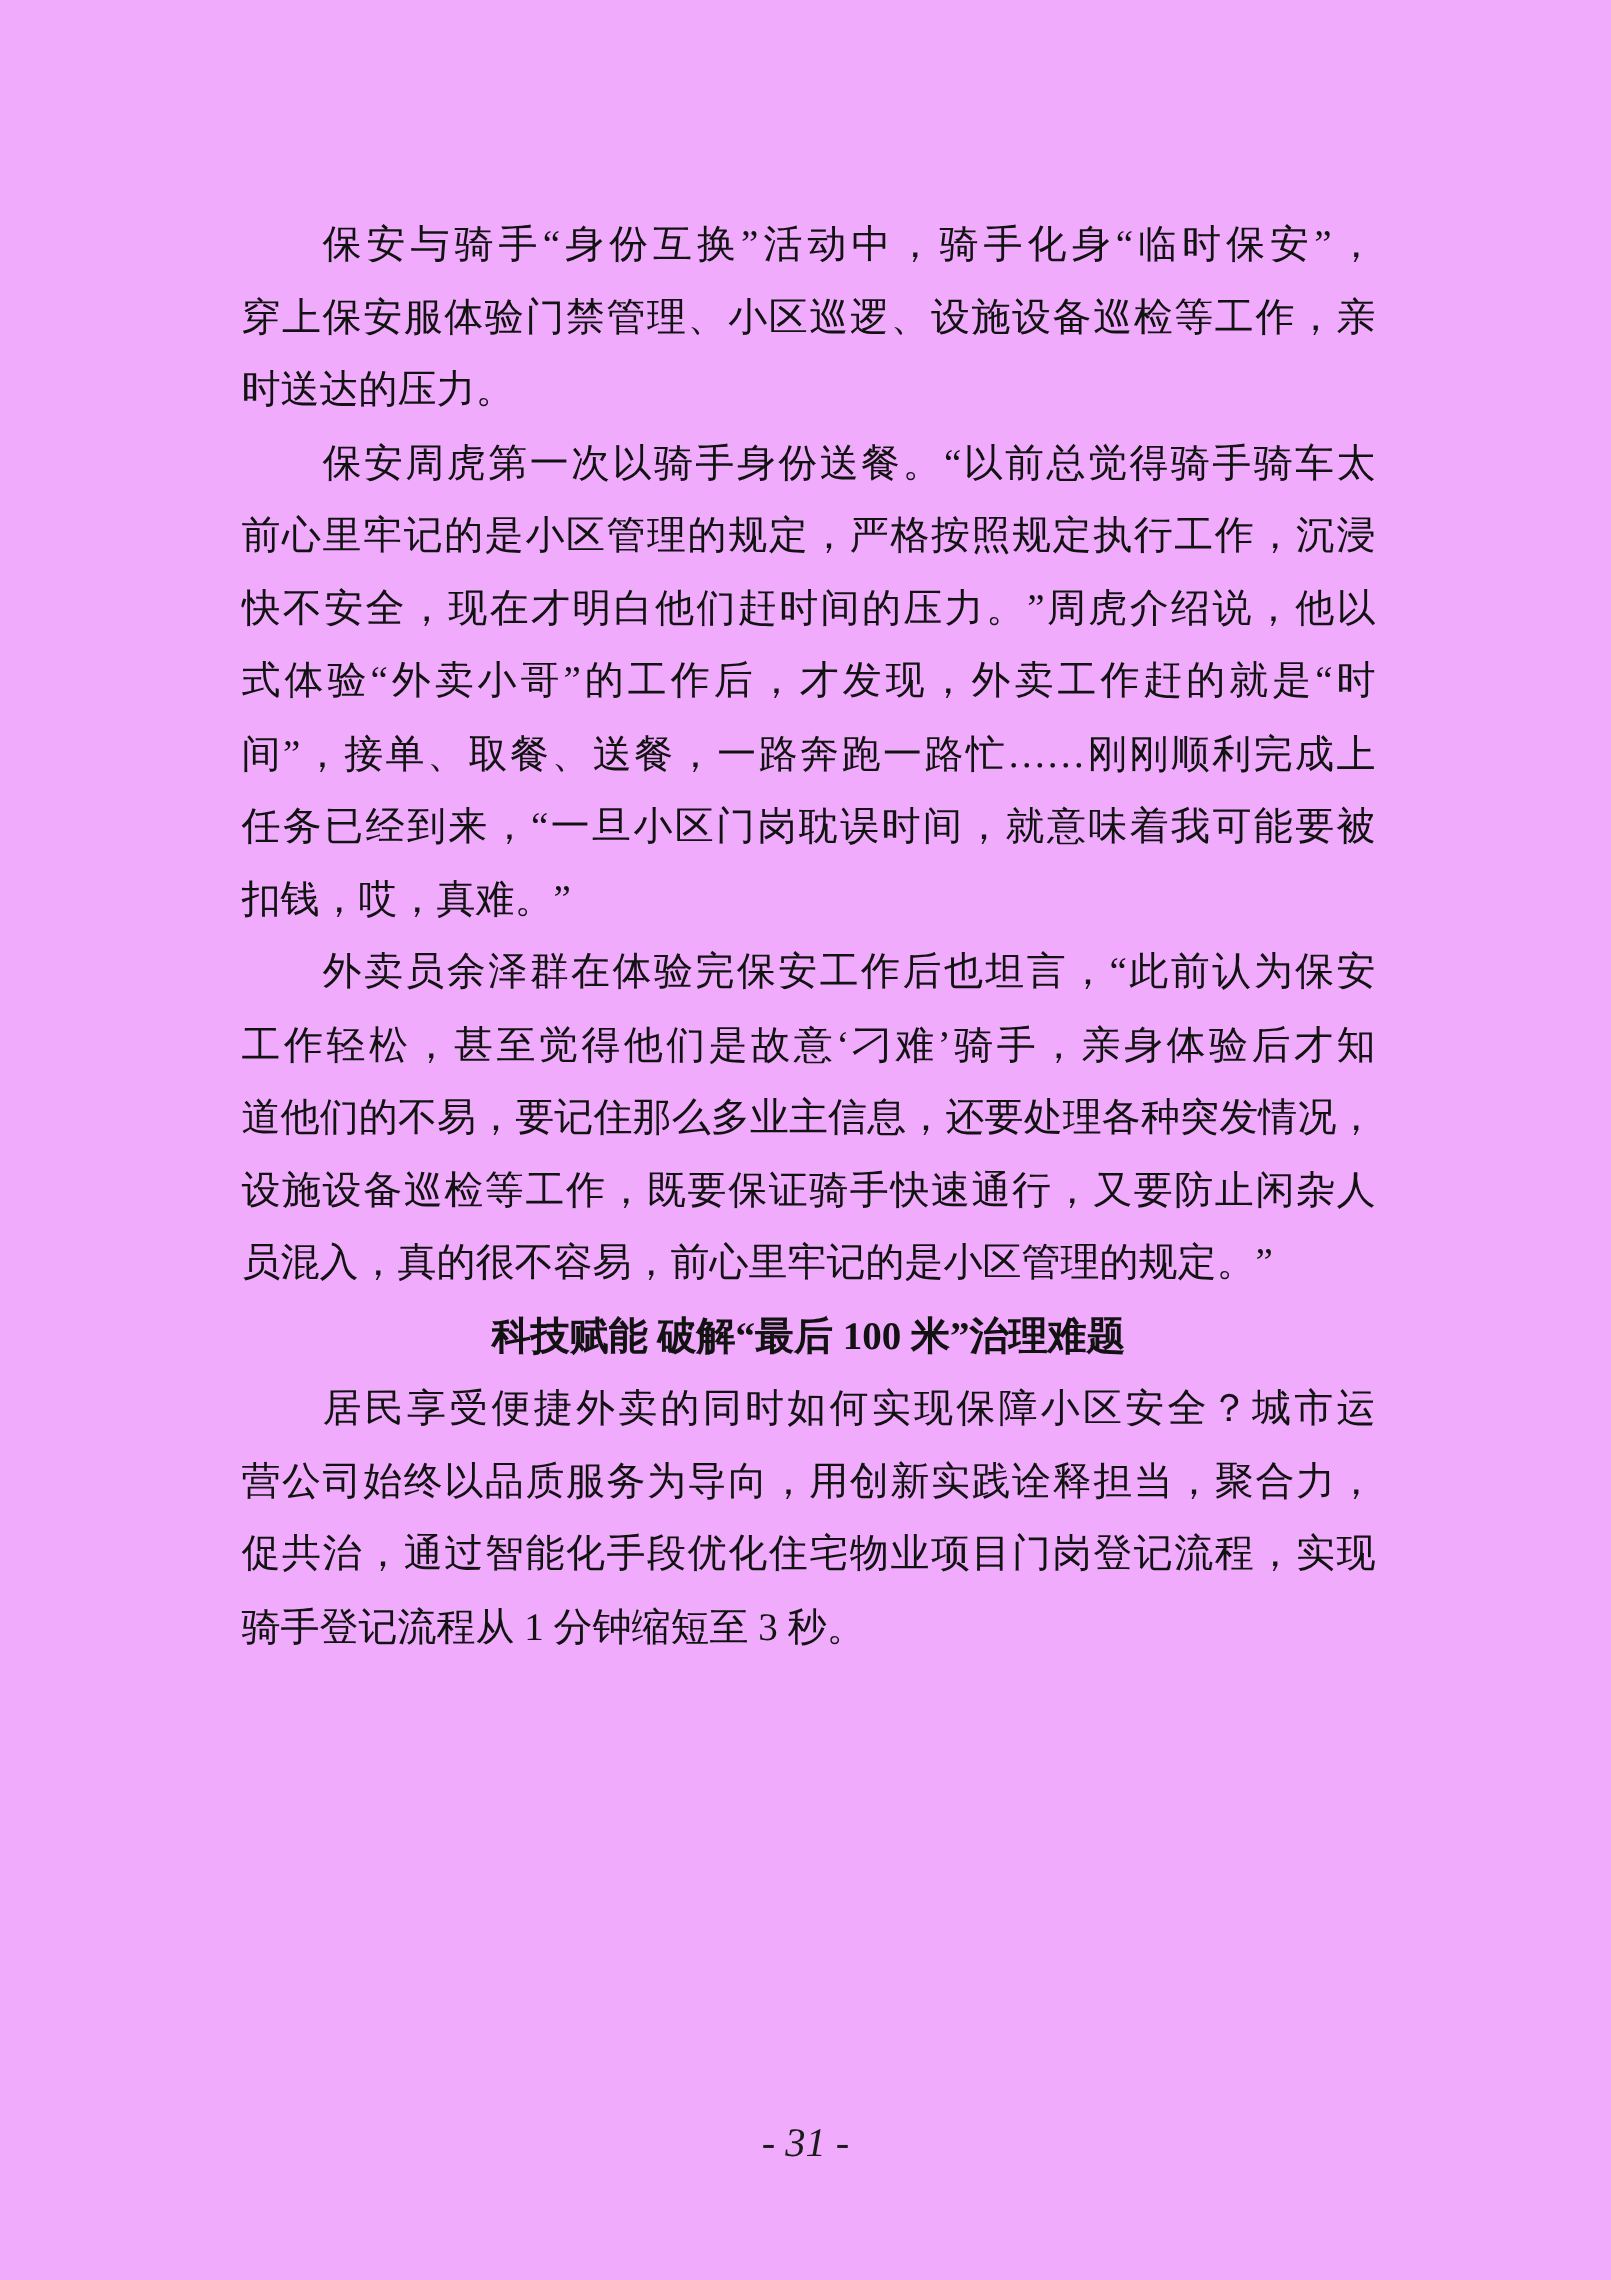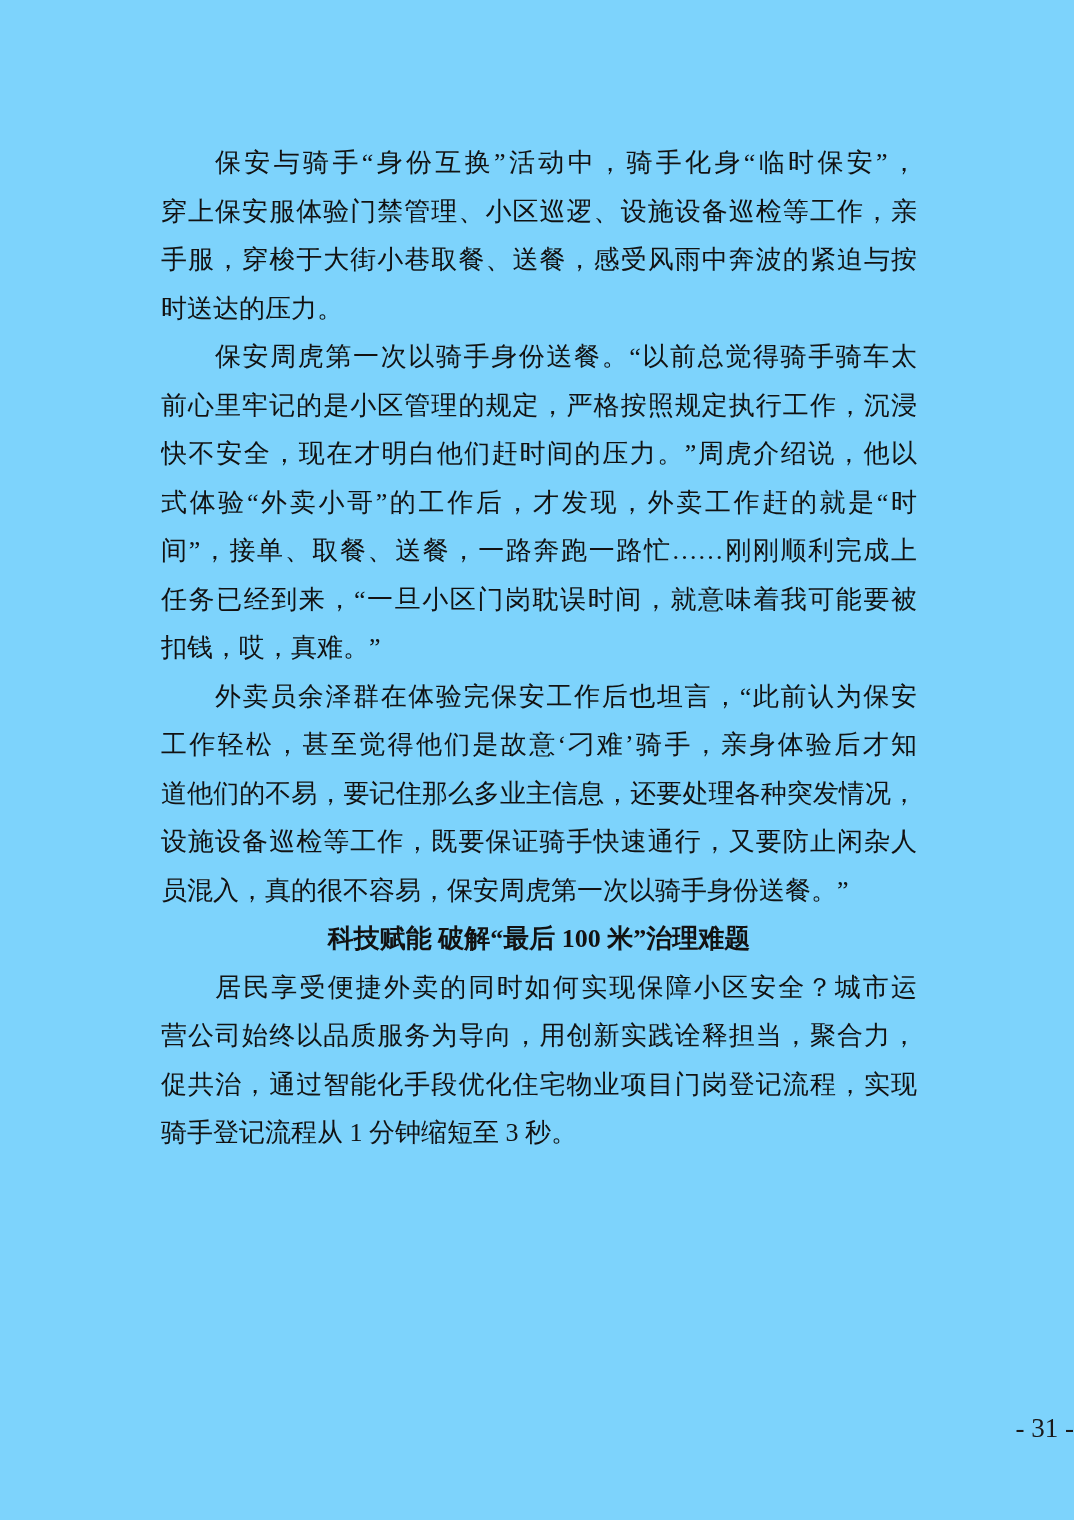--- a/index.html
+++ b/index.html
@@ -6,21 +6,21 @@
     margin: 0;
     padding: 0;
     background: #ffffff;
     font-family: "Liberation Serif", serif;
     color: #121212;
   }
   .page {
     position: relative;
     width: 1074px;
     height: 1520px;
-    background: #7dd3fc;
+    background: #f0abfc;
     overflow: hidden;
   }
   .content {
     position: absolute;
     left: 161px;
     top: 139px;
     width: 756px;
   }
   .line {
     font-size: 26px;
@@ -42,47 +42,47 @@
     text-align: right;
     text-align-last: center;
     font-weight: bold;
     font-family: Liberation Serif, serif;
   }
   .page-number {
     position: absolute;
     top: 1408px;
     left: 0;
     width: 100%;
-    text-align: right;
+    text-align: center;
     font-size: 27px;
     line-height: 40px;
     color: #1a1a1a;
+    font-style: italic;
   }
 </style>
 </head>
 <body>
 
 <div class="page">
   <div class="content">
       <div class="line first">保安与骑手“身份互换”活动中，骑手化身“临时保安”，</div>
       <div class="line">穿上保安服体验门禁管理、小区巡逻、设施设备巡检等工作，亲</div>
-      <div class="line">手服，穿梭于大街小巷取餐、送餐，感受风雨中奔波的紧迫与按</div>
       <div class="line last">时送达的压力。</div>
       <div class="line first">保安周虎第一次以骑手身份送餐。“以前总觉得骑手骑车太</div>
       <div class="line">前心里牢记的是小区管理的规定，严格按照规定执行工作，沉浸</div>
       <div class="line">快不安全，现在才明白他们赶时间的压力。”周虎介绍说，他以</div>
       <div class="line">式体验“外卖小哥”的工作后，才发现，外卖工作赶的就是“时</div>
       <div class="line">间”，接单、取餐、送餐，一路奔跑一路忙……刚刚顺利完成上</div>
       <div class="line">任务已经到来，“一旦小区门岗耽误时间，就意味着我可能要被</div>
       <div class="line last">扣钱，哎，真难。”</div>
       <div class="line first">外卖员余泽群在体验完保安工作后也坦言，“此前认为保安</div>
       <div class="line">工作轻松，甚至觉得他们是故意‘刁难’骑手，亲身体验后才知</div>
       <div class="line">道他们的不易，要记住那么多业主信息，还要处理各种突发情况，</div>
       <div class="line">设施设备巡检等工作，既要保证骑手快速通行，又要防止闲杂人</div>
-      <div class="line last">员混入，真的很不容易，保安周虎第一次以骑手身份送餐。”</div>
+      <div class="line last">员混入，真的很不容易，前心里牢记的是小区管理的规定。”</div>
       <div class="line heading">科技赋能 破解“最后 100 米”治理难题</div>
       <div class="line first">居民享受便捷外卖的同时如何实现保障小区安全？城市运</div>
       <div class="line">营公司始终以品质服务为导向，用创新实践诠释担当，聚合力，</div>
       <div class="line">促共治，通过智能化手段优化住宅物业项目门岗登记流程，实现</div>
       <div class="line last">骑手登记流程从 1 分钟缩短至 3 秒。</div>
     </div>
   <div class="page-number">- 31 -</div>
 </div>
 
 </body></html>

